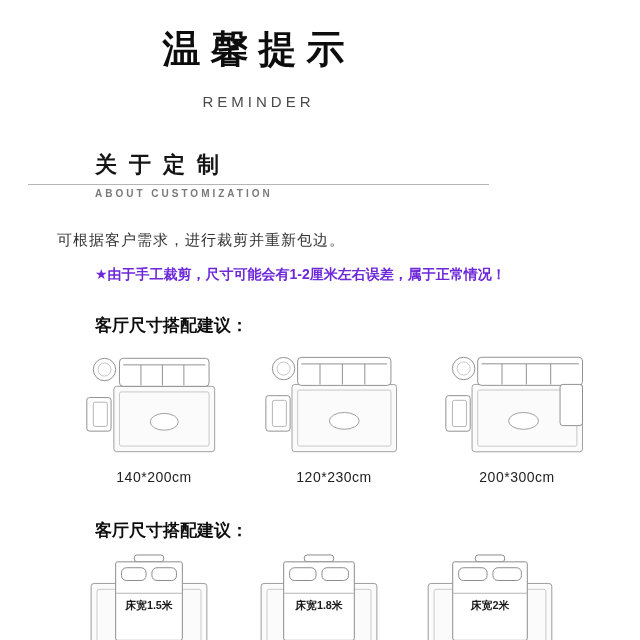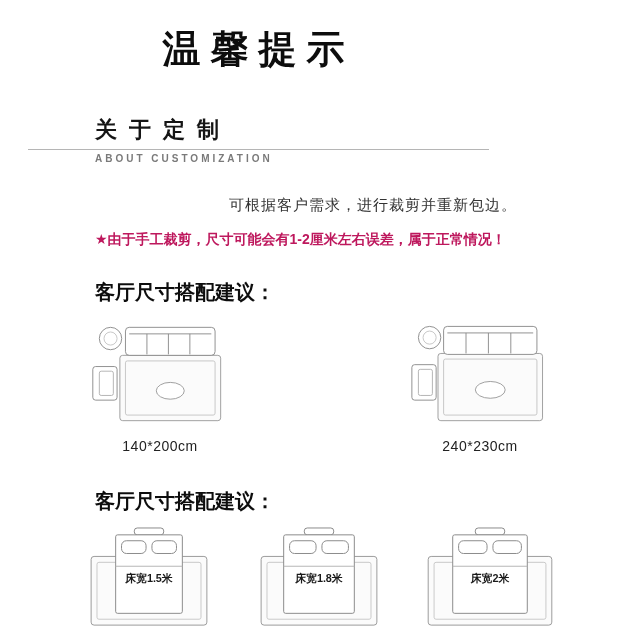--- a/index.html
+++ b/index.html
@@ -42,32 +42,31 @@
     font-weight: 700;
     letter-spacing: 3px;
     color: #7a7a7a;
   }
 
   .note-1 {
     margin: 32px 0 0 57px;
     font-size: 15px;
     color: #333;
     letter-spacing: 1px;
-    text-align: right;
   }
   .note-2 {
     margin: 16px 0 0 95px;
     font-size: 14px;
     font-weight: 700;
-    color: #be185d;
+    color: #6d28d9;
   }
 
   .group-heading {
     margin: 30px 0 0 95px;
-    font-size: 20px;
+    font-size: 17px;
     font-weight: 700;
     color: #0d0d0d;
   }
 
   .figure-row {
     display: flex;
     justify-content: space-between;
     width: 472px;
     margin: 12px 0 0 84px;
     gap: 40px;
@@ -86,20 +85,21 @@
     fill: #1a1a1a;
     font-family: "Liberation Sans", "DejaVu Sans", sans-serif;
   }
 </style>
 </head>
 <body>
 
 <div class="page">
 
   <div class="main-title">温馨提示</div>
+  <div class="main-subtitle">REMINDER</div>
 
   <div class="section-head">
     <div class="section-title">关于定制</div>
   </div>
   <div class="rule"></div>
   <div class="section-sub">ABOUT CUSTOMIZATION</div>
 
   <div class="note-1">可根据客户需求，进行裁剪并重新包边。</div>
   <div class="note-2">★由于手工裁剪，尺寸可能会有1-2厘米左右误差，属于正常情况！</div>
 
@@ -133,23 +133,41 @@
         <rect x="36" y="5" width="100" height="30" rx="4" fill="#fff" stroke="#8a8a8a"></rect>
         <line x1="40" y1="12" x2="132" y2="12" stroke="#8a8a8a"></line>
         <line x1="60" y1="12" x2="60" y2="34" stroke="#8a8a8a"></line>
         <line x1="84" y1="12" x2="84" y2="34" stroke="#8a8a8a"></line>
         <line x1="108" y1="12" x2="108" y2="34" stroke="#8a8a8a"></line>
         <circle cx="21" cy="17" r="12" fill="#fff" stroke="#8a8a8a"></circle>
         <circle cx="21" cy="17" r="7" fill="none" stroke="#c4c4c4"></circle>
         <rect x="2" y="46" width="26" height="38" rx="3" fill="#fff" stroke="#8a8a8a"></rect>
         <rect x="9" y="51" width="15" height="28" rx="2" fill="none" stroke="#b0b0b0"></rect>
       </svg>
-      <div class="caption">240*230cm</div>
-    </div>
-
+      <div class="caption">120*230cm</div>
+    </div>
+
+    <div class="figure">
+      <svg width="146" height="112" viewBox="0 0 156 112">
+        <rect x="30" y="34" width="118" height="72" rx="3" fill="#fbfbfb" stroke="#9a9a9a"></rect>
+        <rect x="36" y="40" width="106" height="60" rx="2" fill="none" stroke="#c4c4c4"></rect>
+        <ellipse cx="85" cy="73" rx="16" ry="9" fill="#fff" stroke="#9a9a9a"></ellipse>
+        <rect x="36" y="5" width="112" height="30" rx="4" fill="#fff" stroke="#8a8a8a"></rect>
+        <line x1="40" y1="12" x2="144" y2="12" stroke="#8a8a8a"></line>
+        <line x1="62" y1="12" x2="62" y2="34" stroke="#8a8a8a"></line>
+        <line x1="88" y1="12" x2="88" y2="34" stroke="#8a8a8a"></line>
+        <line x1="114" y1="12" x2="114" y2="34" stroke="#8a8a8a"></line>
+        <rect x="124" y="34" width="24" height="44" rx="3" fill="#fff" stroke="#8a8a8a"></rect>
+        <circle cx="21" cy="17" r="12" fill="#fff" stroke="#8a8a8a"></circle>
+        <circle cx="21" cy="17" r="7" fill="none" stroke="#c4c4c4"></circle>
+        <rect x="2" y="46" width="26" height="38" rx="3" fill="#fff" stroke="#8a8a8a"></rect>
+        <rect x="9" y="51" width="15" height="28" rx="2" fill="none" stroke="#b0b0b0"></rect>
+      </svg>
+      <div class="caption">200*300cm</div>
+    </div>
 
   </div>
 
   <div class="group-heading" style="margin-top:34px;">客厅尺寸搭配建议：</div>
 
   <div class="figure-row">
 
     <div class="figure">
       <svg width="128" height="104" viewBox="0 0 130 106">
         <rect x="6" y="30" width="118" height="70" rx="3" fill="#fbfbfb" stroke="#9a9a9a"></rect>

